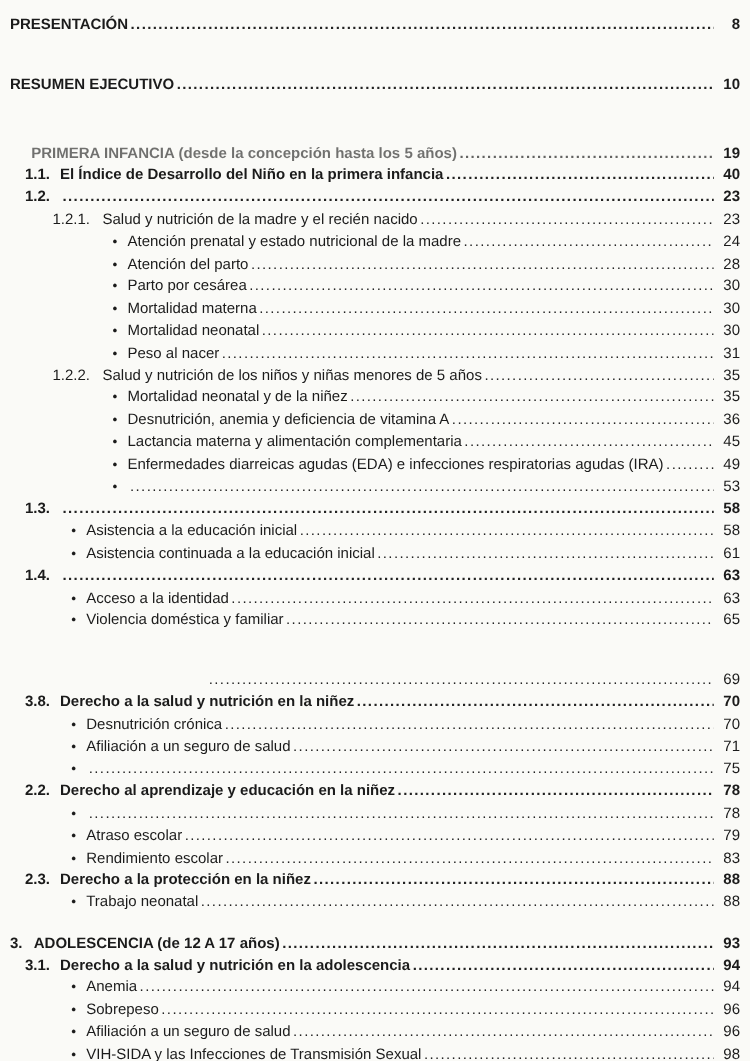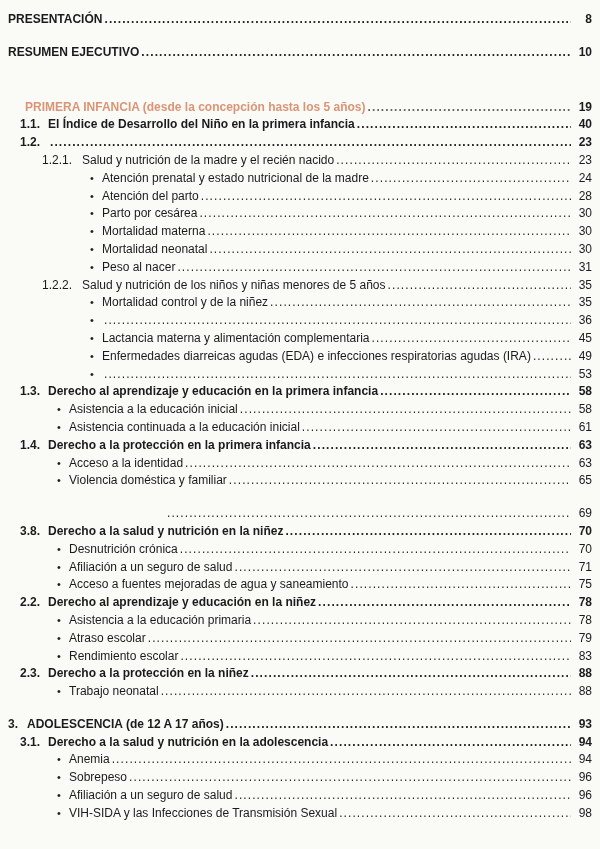--- a/index.html
+++ b/index.html
@@ -15,21 +15,21 @@
   .row {
     display: flex;
     align-items: baseline;
     height: 17.8px;
     line-height: 17.8px;
     font-size: 12px;
     color: #1b1b1b;
   }
   .row.bold { font-weight: 700; }
   .gap-small  { margin-top: 15px; }
-  .gap-medium { margin-top: 15px; }
+  .gap-medium { margin-top: 30px; }
   .gap-large  { margin-top: 37px; }
 
   
   .ind-0n { padding-left: 0; }
   .ind-1n { padding-left: 12px; align-items: flex-end; }
   .ind-2n { padding-left: 34px; }
   .ind-2b { padding-left: 49px; }
   .ind-3b { padding-left: 82px; }
 
   .num { flex: none; display: inline-block; white-space: nowrap; }
@@ -51,21 +51,21 @@
   }
   .leader::before {
     content: "..........................................................................................................................................................................................................................................................................................";
   }
 
   .page-num { flex: none; min-width: 18px; text-align: right; }
 
   
   .row.faded .label { padding-left: 17px; }
   .row.faded .num,
-  .row.faded .label { color: #c2410c; opacity: 0.55; filter: blur(0.4px); }
+  .row.faded .label { color: #000000; opacity: 0.55; filter: blur(0.4px); }
   .row.faded .leader { opacity: 0.7; }
 
   
   .row.dots-only .label { min-width: 157px; }
 </style>
 </head>
 <body>
 
 <div class="page">
   <div id="toc">
@@ -141,26 +141,27 @@
     <span class="page-num">31</span>
   </div>
       <div class="row ind-2n">
     <span class="num">1.2.2.</span>
     <span class="label">Salud y nutrición de los niños y niñas menores de 5 años</span>
     <span class="leader"></span>
     <span class="page-num">35</span>
   </div>
       <div class="row ind-3b">
     <span class="num bullet">•</span>
-    <span class="label">Mortalidad control y de la niñez</span>
+    <span class="label">Mortalidad neonatal y de la niñez</span>
     <span class="leader"></span>
     <span class="page-num">35</span>
   </div>
       <div class="row ind-3b">
     <span class="num bullet">•</span>
+    <span class="label">Desnutrición, anemia y deficiencia de vitamina A</span>
     <span class="leader"></span>
     <span class="page-num">36</span>
   </div>
       <div class="row ind-3b">
     <span class="num bullet">•</span>
     <span class="label">Lactancia materna y alimentación complementaria</span>
     <span class="leader"></span>
     <span class="page-num">45</span>
   </div>
       <div class="row ind-3b">
@@ -169,39 +170,37 @@
     <span class="leader"></span>
     <span class="page-num">49</span>
   </div>
       <div class="row ind-3b">
     <span class="num bullet">•</span>
     <span class="leader"></span>
     <span class="page-num">53</span>
   </div>
       <div class="row ind-1n bold">
     <span class="num">1.3.</span>
-    <span class="label">Derecho al aprendizaje y educación en la primera infancia</span>
     <span class="leader"></span>
     <span class="page-num">58</span>
   </div>
       <div class="row ind-2b">
     <span class="num bullet">•</span>
     <span class="label">Asistencia a la educación inicial</span>
     <span class="leader"></span>
     <span class="page-num">58</span>
   </div>
       <div class="row ind-2b">
     <span class="num bullet">•</span>
     <span class="label">Asistencia continuada a la educación inicial</span>
     <span class="leader"></span>
     <span class="page-num">61</span>
   </div>
       <div class="row ind-1n bold">
     <span class="num">1.4.</span>
-    <span class="label">Derecho a la protección en la primera infancia</span>
     <span class="leader"></span>
     <span class="page-num">63</span>
   </div>
       <div class="row ind-2b">
     <span class="num bullet">•</span>
     <span class="label">Acceso a la identidad</span>
     <span class="leader"></span>
     <span class="page-num">63</span>
   </div>
       <div class="row ind-2b">
@@ -229,33 +228,31 @@
     <span class="page-num">70</span>
   </div>
       <div class="row ind-2b">
     <span class="num bullet">•</span>
     <span class="label">Afiliación a un seguro de salud</span>
     <span class="leader"></span>
     <span class="page-num">71</span>
   </div>
       <div class="row ind-2b">
     <span class="num bullet">•</span>
-    <span class="label">Acceso a fuentes mejoradas de agua y saneamiento</span>
     <span class="leader"></span>
     <span class="page-num">75</span>
   </div>
       <div class="row ind-1n bold">
     <span class="num">2.2.</span>
     <span class="label">Derecho al aprendizaje y educación en la niñez</span>
     <span class="leader"></span>
     <span class="page-num">78</span>
   </div>
       <div class="row ind-2b">
     <span class="num bullet">•</span>
-    <span class="label">Asistencia a la educación primaria</span>
     <span class="leader"></span>
     <span class="page-num">78</span>
   </div>
       <div class="row ind-2b">
     <span class="num bullet">•</span>
     <span class="label">Atraso escolar</span>
     <span class="leader"></span>
     <span class="page-num">79</span>
   </div>
       <div class="row ind-2b">

